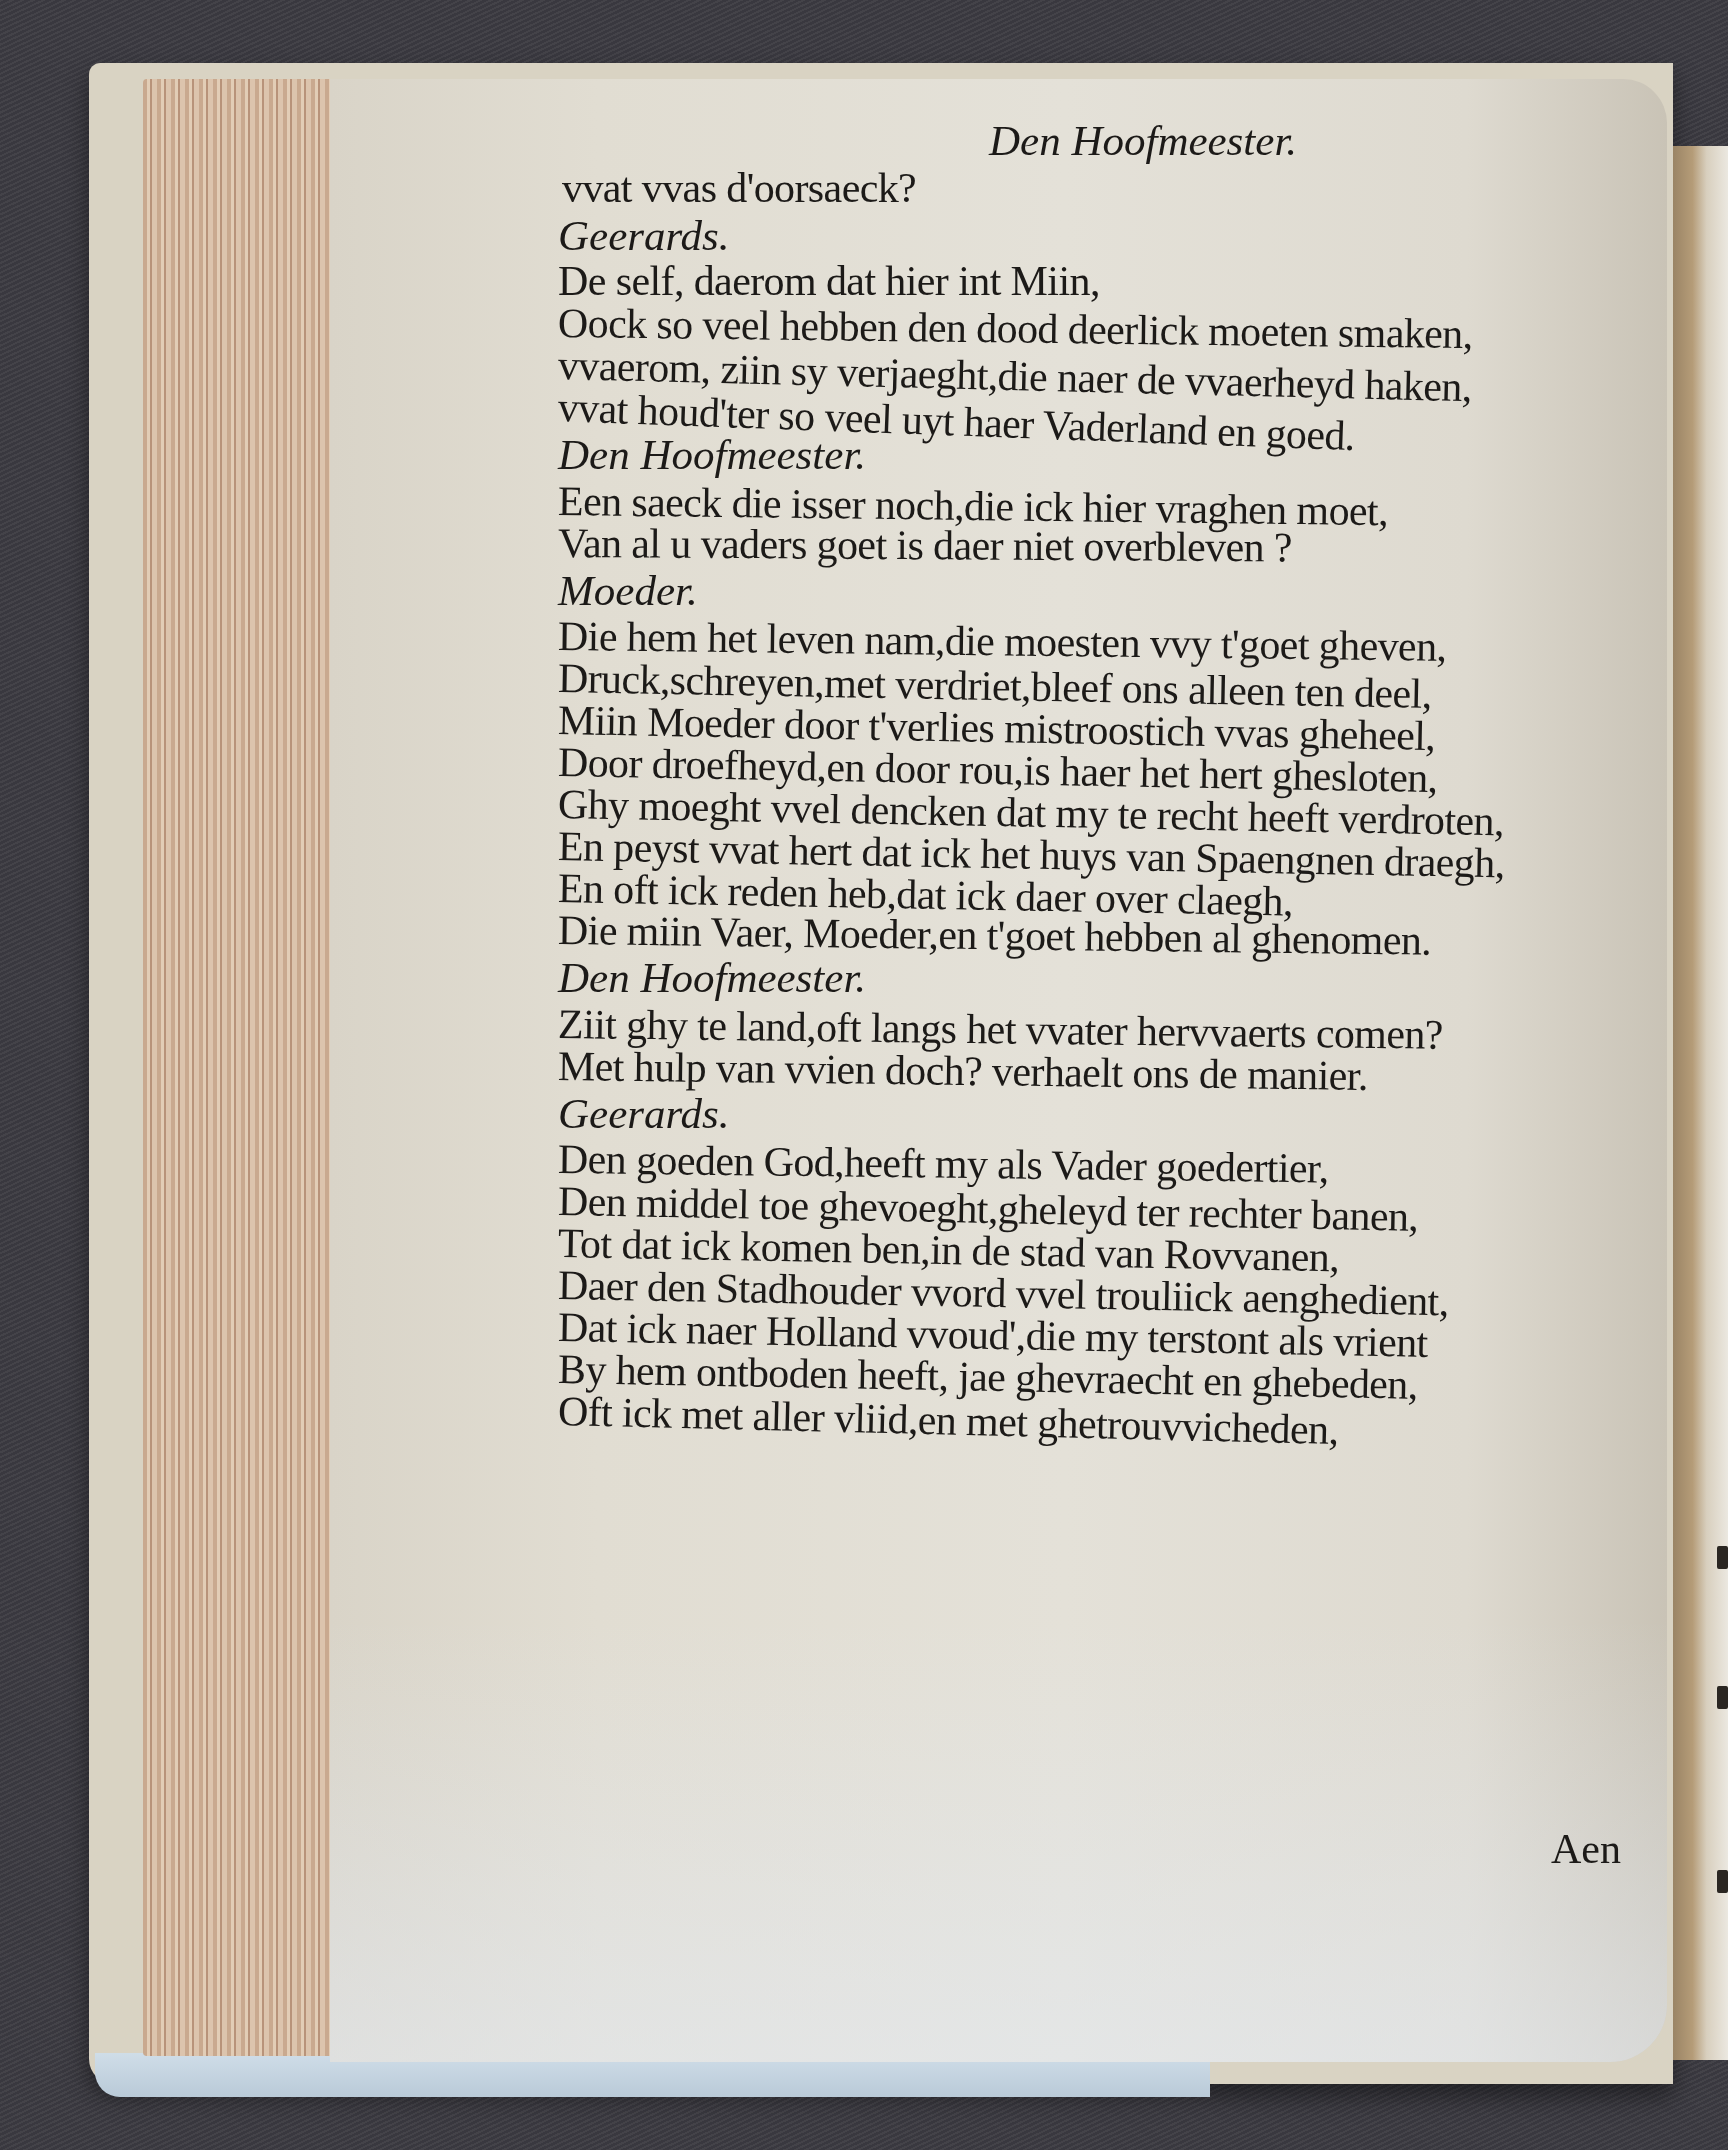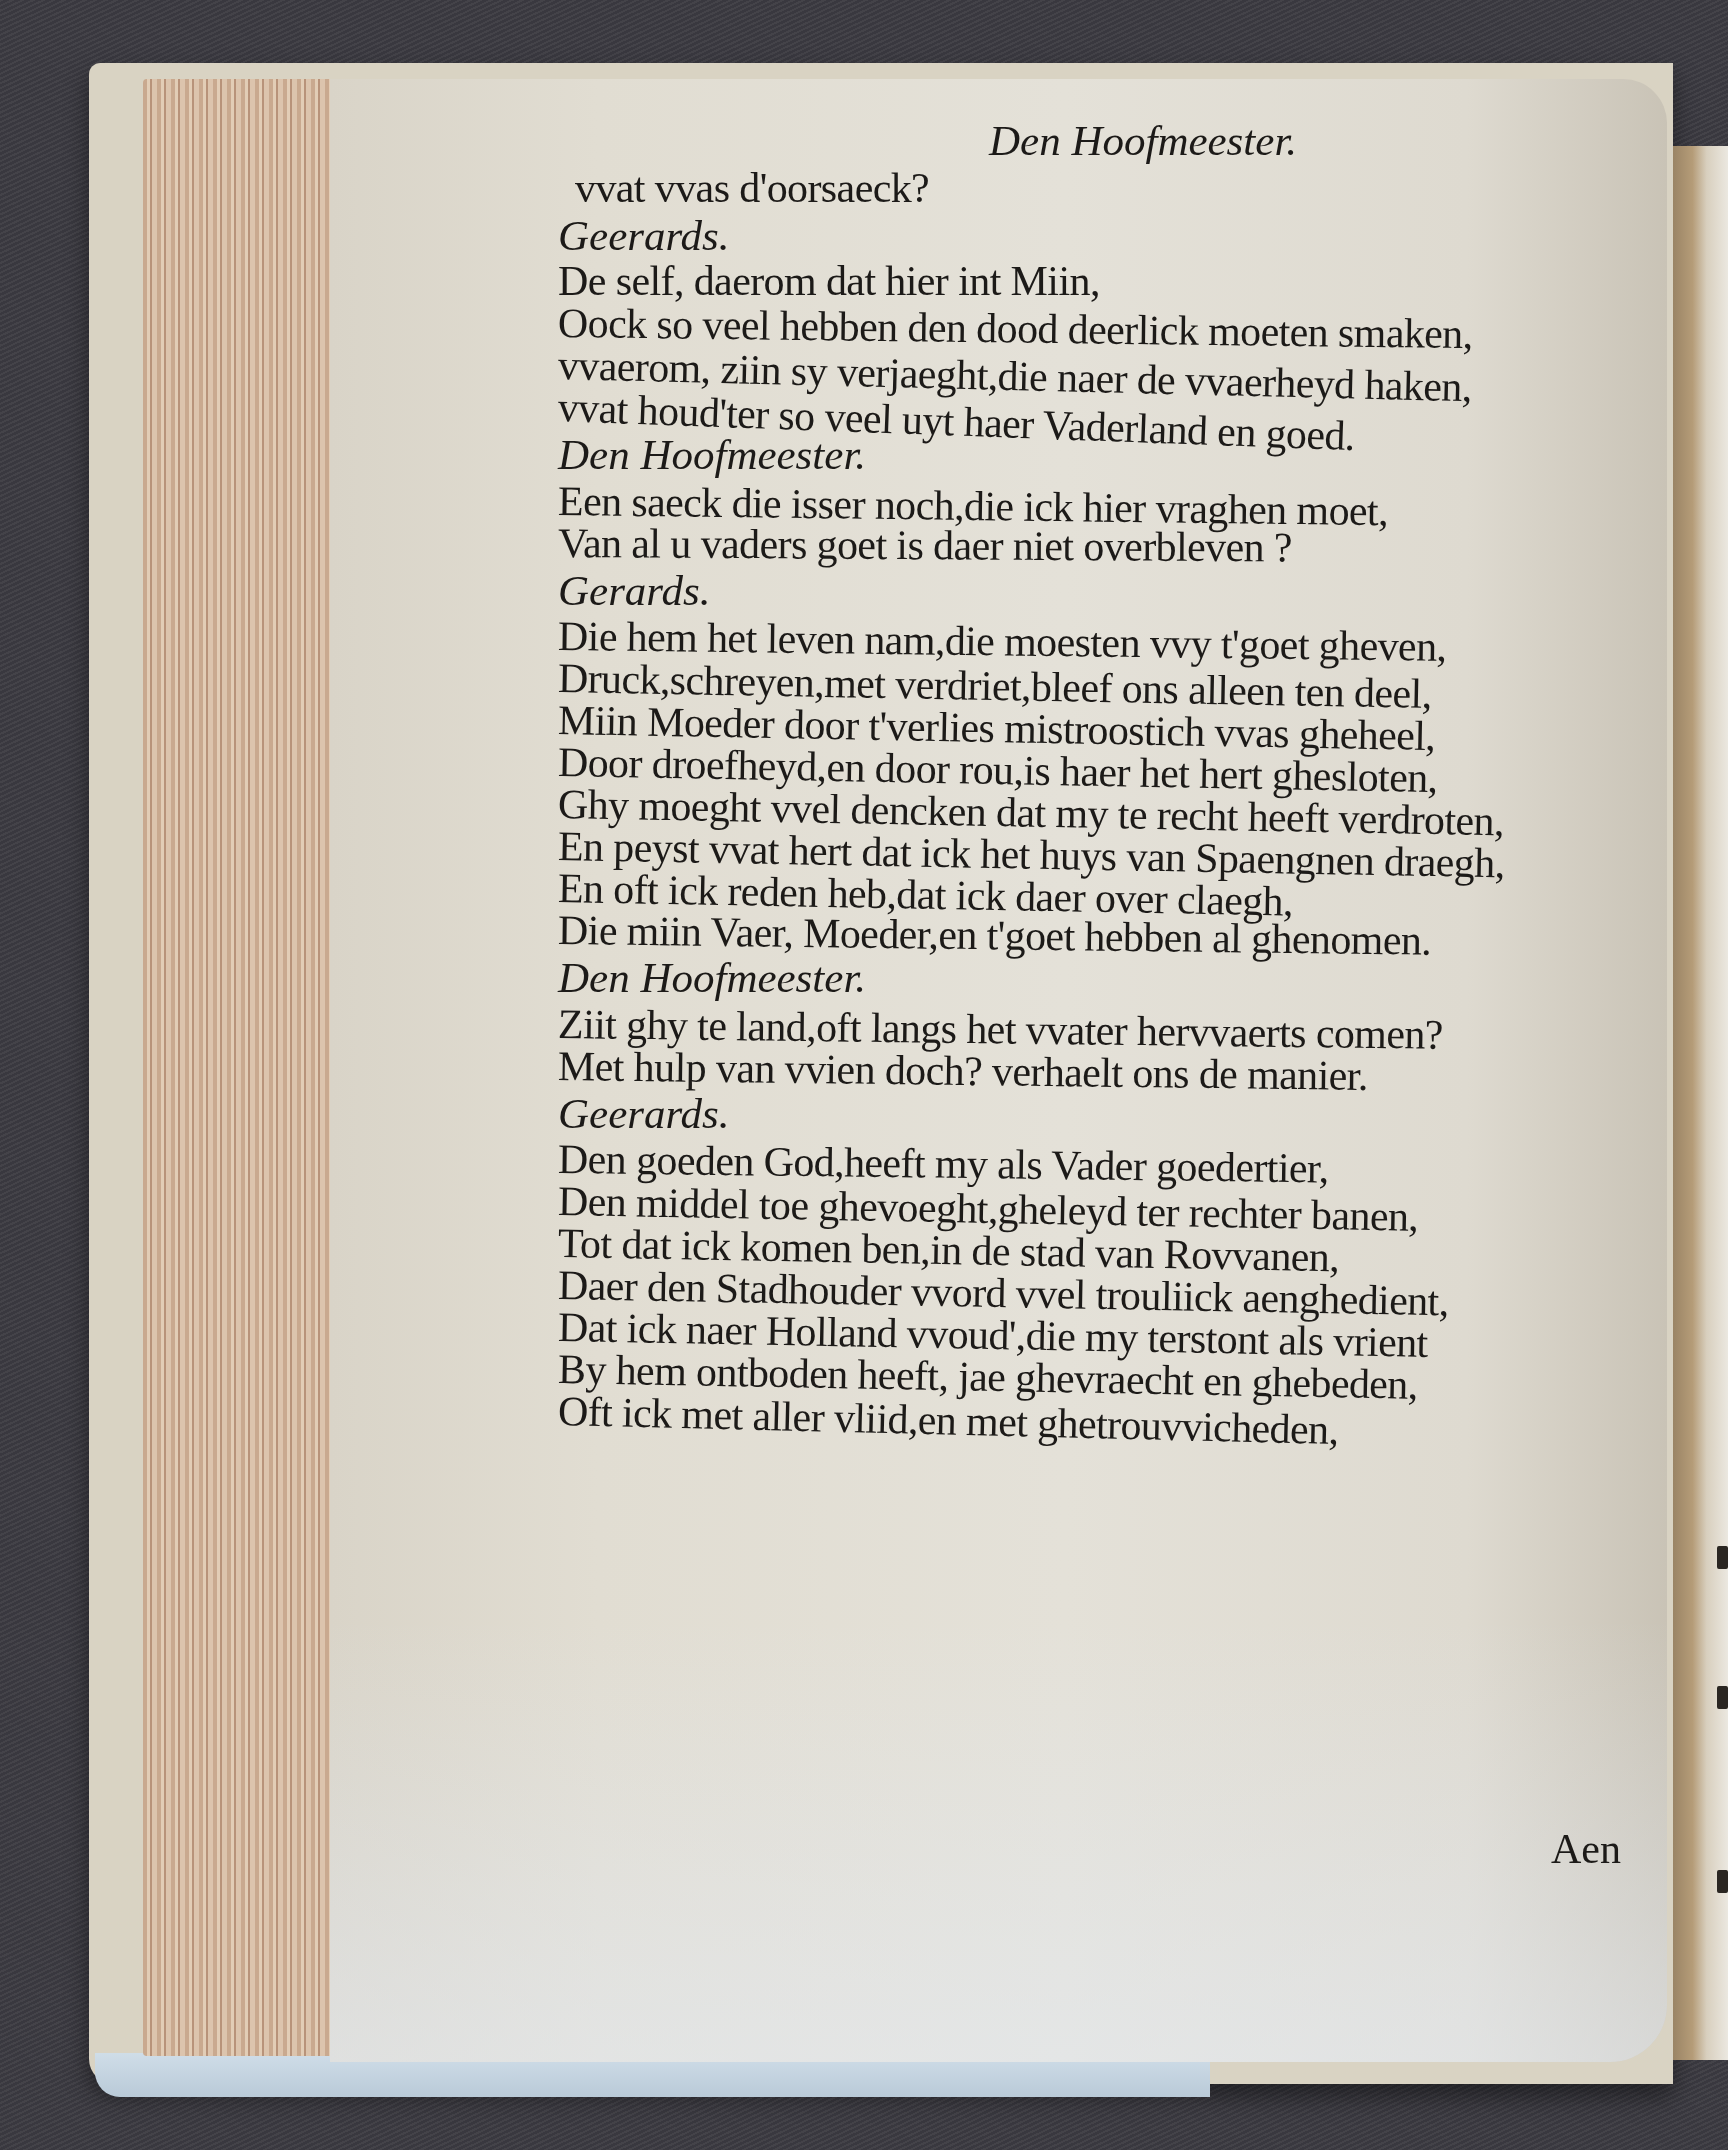--- a/index.html
+++ b/index.html
@@ -64,30 +64,30 @@
 <div class="page"></div>
 <div class="next-page">
   <span class="glyph" style="top:1400px"></span>
   <span class="glyph" style="top:1540px"></span>
   <span class="glyph" style="top:1724px"></span>
 </div>
 
 <div class="content">
   <div class="speaker" style="text-align:left; padding-left:431px; margin-bottom:3.8px;">Den Hoofmeester.</div>
   <div id="lines">
-      <div class="line" style="margin-left: 17px; transform: rotate(0deg); transform-origin: left center;">vvat vvas d'oorsaeck?</div>
+      <div class="line" style="margin-left: 4px; transform: rotate(0deg); transform-origin: left center;">vvat vvas d'oorsaeck?</div>
       <div class="speaker" style="margin: 5px 0px 2.5px; padding-right: 165px; transform: rotate(0deg); transform-origin: left center;">Geerards.</div>
       <div class="line" style="transform: rotate(0deg); transform-origin: left center;">De self, daerom dat hier int Miin,</div>
       <div class="line" style="transform: rotate(0.7deg); transform-origin: left center;">Oock so veel hebben den dood deerlick moeten smaken,</div>
       <div class="line" style="transform: rotate(1.4deg); transform-origin: left center;">vvaerom, ziin sy verjaeght,die naer de vvaerheyd haken,</div>
       <div class="line" style="transform: rotate(2.1deg); transform-origin: left center;">vvat houd'ter so veel uyt haer Vaderland en goed.</div>
       <div class="speaker" style="margin: 5px 0px 2.5px; padding-right: 165px; transform: rotate(0deg); transform-origin: left center;">Den Hoofmeester.</div>
       <div class="line" style="transform: rotate(0.7deg); transform-origin: left center;">Een saeck die isser noch,die ick hier vraghen moet,</div>
       <div class="line" style="transform: rotate(0.35deg); transform-origin: left center;">Van al u vaders goet is daer niet overbleven ?</div>
-      <div class="speaker" style="margin: 5px 0px 2.5px; padding-right: 165px; transform: rotate(0deg); transform-origin: left center;">Gerards.</div>
+      <div class="speaker" style="margin: 5px 0px 2.5px; padding-right: 165px; transform: rotate(0deg); transform-origin: left center;">Moeder.</div>
       <div class="line" style="transform: rotate(0.7deg); transform-origin: left center;">Die hem het leven nam,die moesten vvy t'goet gheven,</div>
       <div class="line" style="transform: rotate(1.05deg); transform-origin: left center;">Druck,schreyen,met verdriet,bleef ons alleen ten deel,</div>
       <div class="line" style="transform: rotate(1.05deg); transform-origin: left center;">Miin Moeder door t'verlies mistroostich vvas gheheel,</div>
       <div class="line" style="transform: rotate(1.05deg); transform-origin: left center;">Door droefheyd,en door rou,is haer het hert ghesloten,</div>
       <div class="line" style="transform: rotate(1.05deg); transform-origin: left center;">Ghy moeght vvel dencken dat my te recht heeft verdroten,</div>
       <div class="line" style="transform: rotate(1.05deg); transform-origin: left center;">En peyst vvat hert dat ick het huys van Spaengnen draegh,</div>
       <div class="line" style="transform: rotate(1.05deg); transform-origin: left center;">En oft ick reden heb,dat ick daer over claegh,</div>
       <div class="line" style="transform: rotate(0.7deg); transform-origin: left center;">Die miin Vaer, Moeder,en t'goet hebben al ghenomen.</div>
       <div class="speaker" style="margin: 5px 0px 2.5px; padding-right: 165px; transform: rotate(0deg); transform-origin: left center;">Den Hoofmeester.</div>
       <div class="line" style="transform: rotate(0.7deg); transform-origin: left center;">Ziit ghy te land,oft langs het vvater hervvaerts comen?</div>

